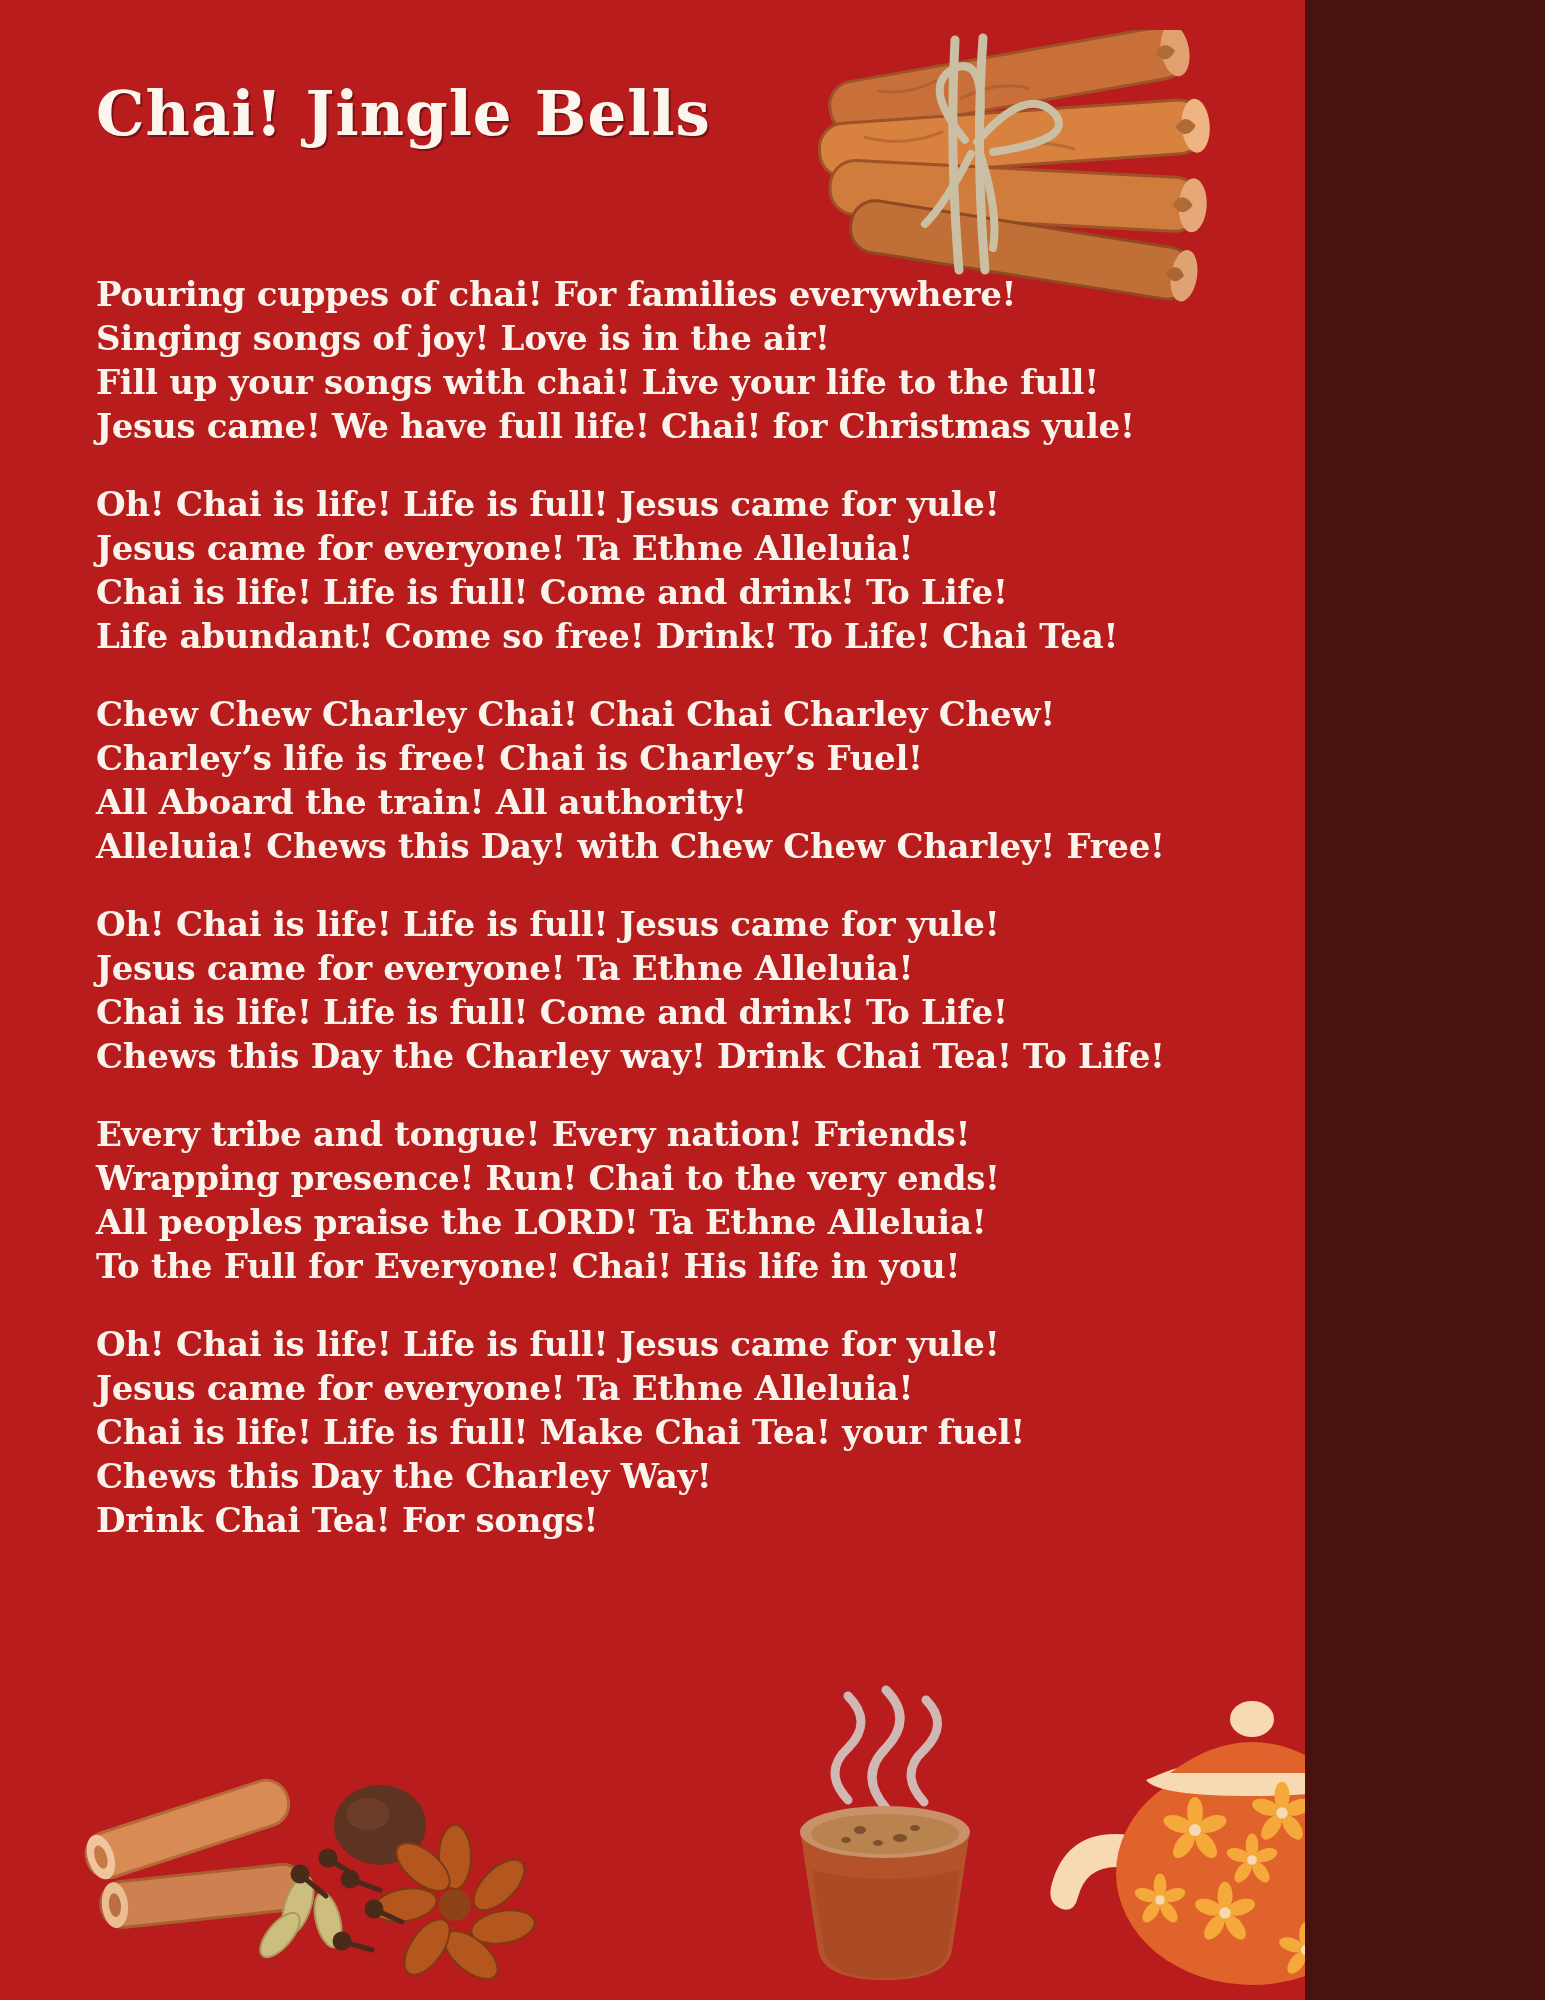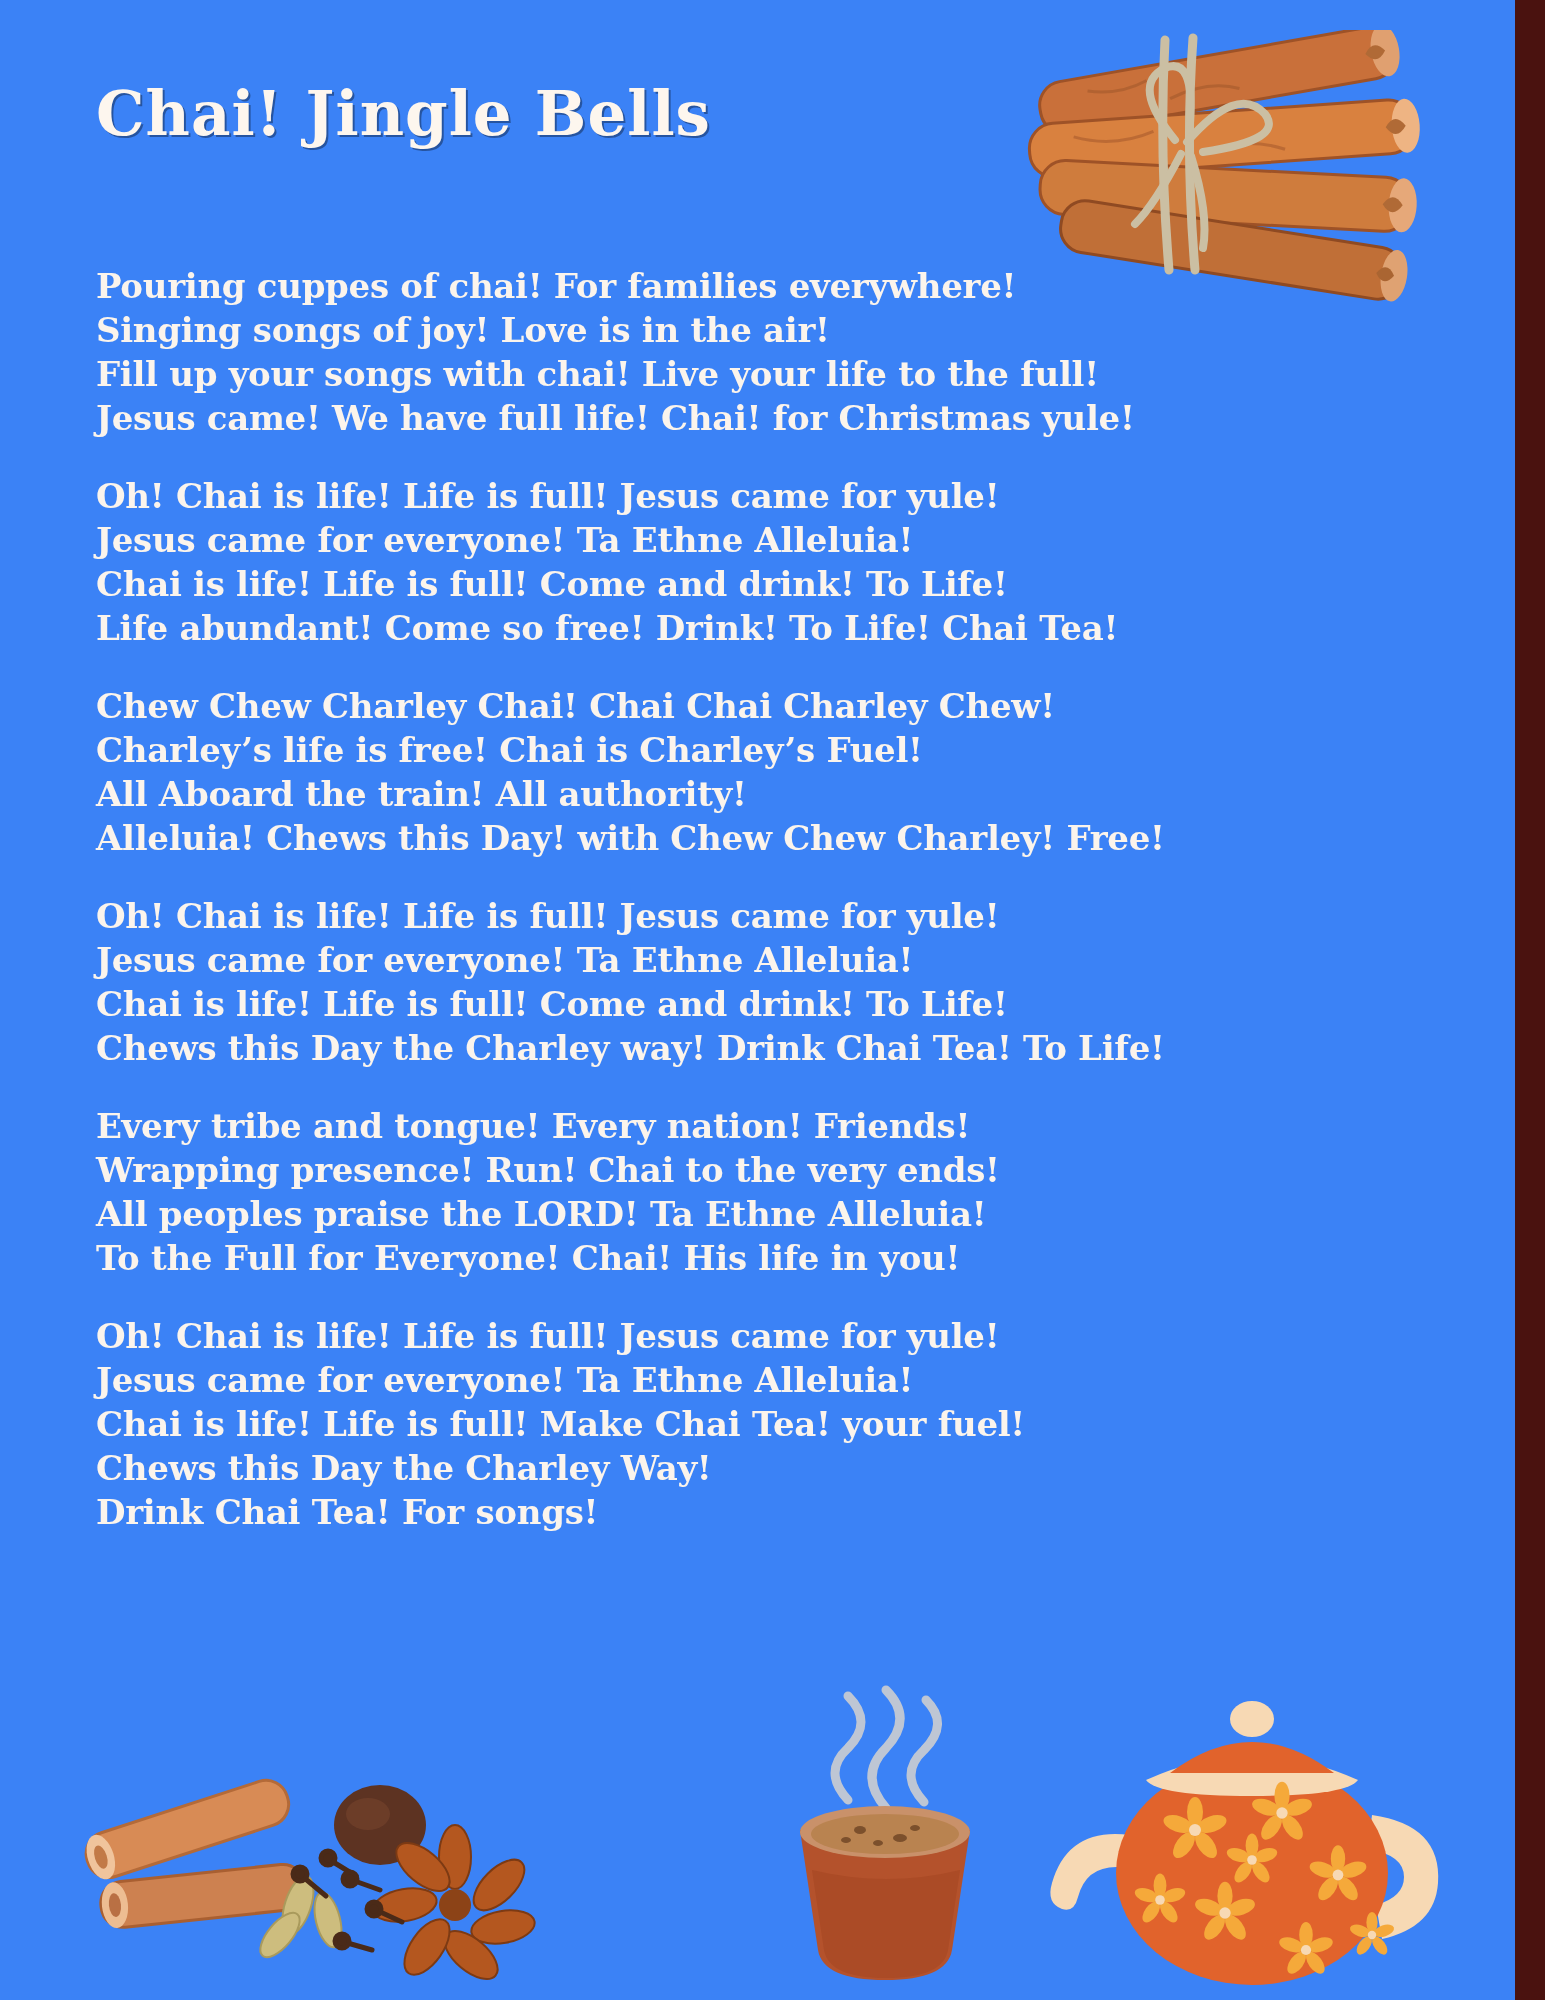--- a/index.html
+++ b/index.html
@@ -9,23 +9,23 @@
   body {
     width: 1545px;
     height: 2000px;
     background: #4a120f;
     font-family: "DejaVu Serif", serif;
     overflow: hidden;
     position: relative;
   }
   .page {
     position: relative;
-    width: 1515px;
+    width: 1305px;
     height: 2000px;
-    background: #3b82f6;
+    background: #b91c1c;
     overflow: hidden;
   }
 
   
   .title {
     position: absolute;
     left: 96px;
     top: 78px;
     font-family: "DejaVu Serif", serif;
     font-weight: bold;
@@ -33,21 +33,21 @@
     letter-spacing: 1px;
     color: #fdf6ee;
     text-shadow: 2px 2px 0 rgba(0,0,0,0.35);
     white-space: nowrap;
   }
 
   
   .lyrics {
     position: absolute;
     left: 96px;
-    top: 264px;
+    top: 272px;
     width: 1380px;
   }
   .stanza {
     margin-bottom: 34px;
   }
   .line {
     font-family: "DejaVu Serif", serif;
     font-weight: bold;
     font-size: 34px;
     line-height: 44px;

